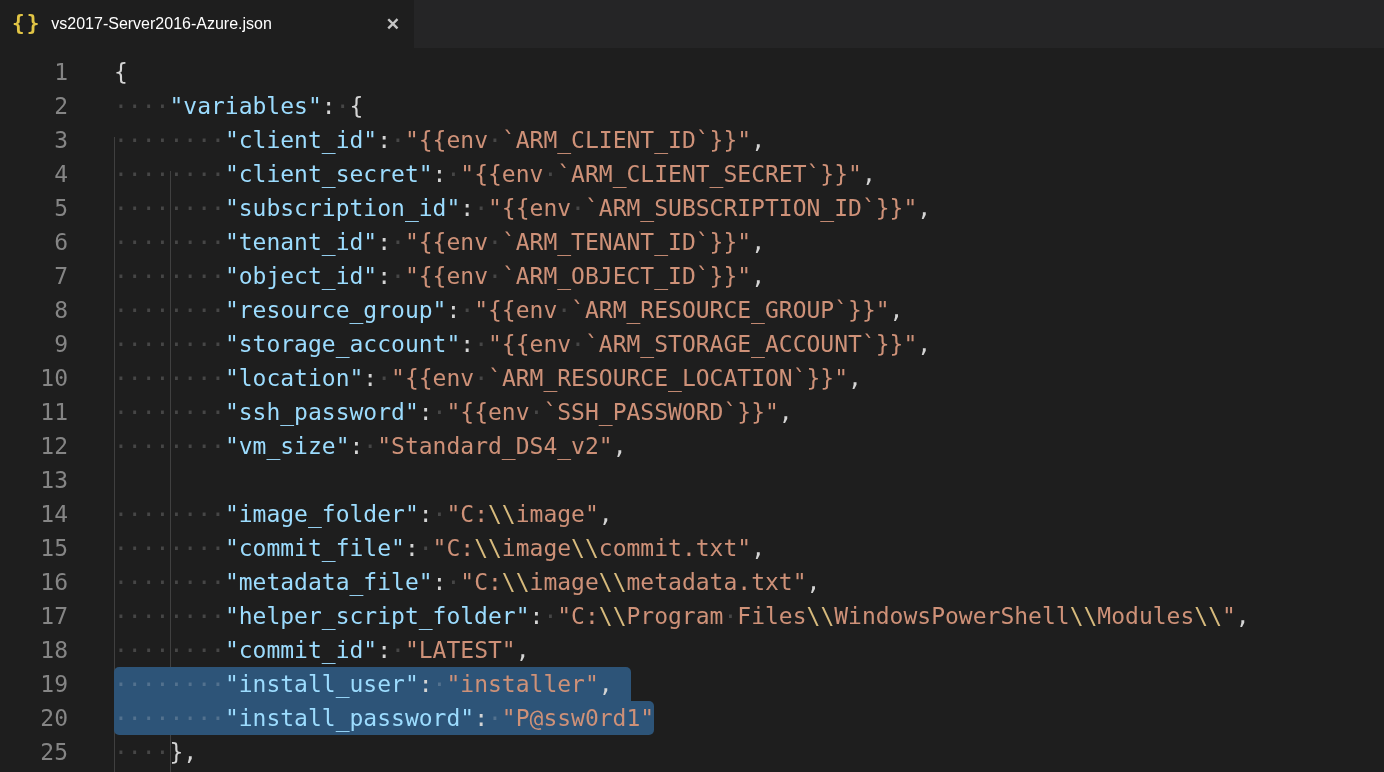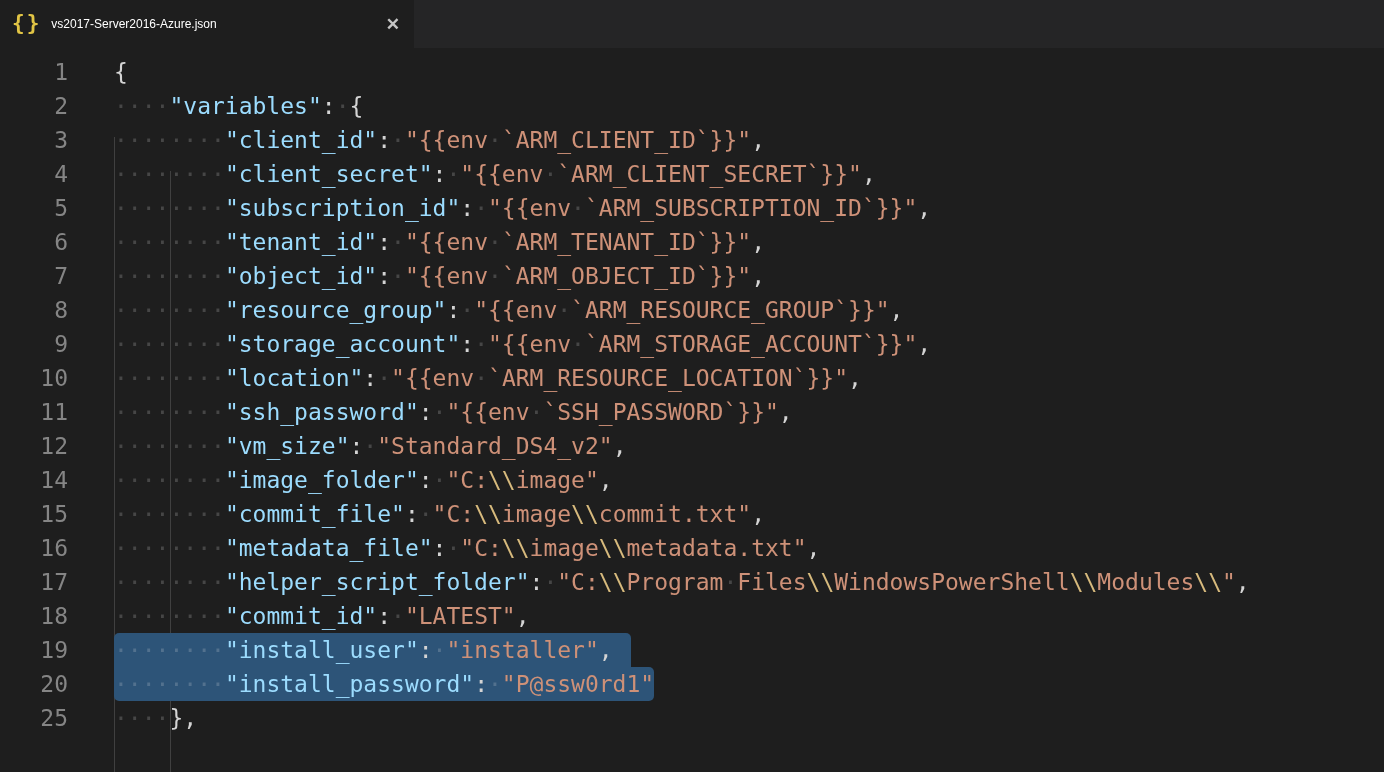--- a/index.html
+++ b/index.html
@@ -16,21 +16,21 @@
     display:flex; align-items:center;
     padding:0 14px 0 12px;
     cursor:pointer;
   }
   .tab-icon {
     font-family:"DejaVu Sans Mono", monospace;
     font-size:21px; font-weight:bold; color:#e2c545;
     letter-spacing:2px; margin-right:10px; margin-top:-2px;
   }
   .tab-label {
-    color:#ffffff; font-size:12px; white-space:nowrap;
+    color:#ffffff; font-size:16px; white-space:nowrap;
     flex:1;
   }
   .tab-close {
     color:#c5c5c5; font-size:17px; font-weight:bold;
     margin-left:12px; cursor:pointer; line-height:1;
   }
 
   
   .editor {
     position:relative; width:100%; height:724px;
@@ -84,20 +84,21 @@
       <div class="line"><span class="ln">3</span><span class="code"><span class="content"><span class="tw">·</span><span class="tw">·</span><span class="tw">·</span><span class="tw">·</span><span class="tw">·</span><span class="tw">·</span><span class="tw">·</span><span class="tw">·</span><span class="tk">"client_id"</span><span class="tp">:</span><span class="tw">·</span><span class="ts">"{{env</span><span class="tw">·</span><span class="ts">`ARM_CLIENT_ID`}}"</span><span class="tp">,</span></span></span></div>
       <div class="line"><span class="ln">4</span><span class="code"><span class="content"><span class="tw">·</span><span class="tw">·</span><span class="tw">·</span><span class="tw">·</span><span class="tw">·</span><span class="tw">·</span><span class="tw">·</span><span class="tw">·</span><span class="tk">"client_secret"</span><span class="tp">:</span><span class="tw">·</span><span class="ts">"{{env</span><span class="tw">·</span><span class="ts">`ARM_CLIENT_SECRET`}}"</span><span class="tp">,</span></span></span></div>
       <div class="line"><span class="ln">5</span><span class="code"><span class="content"><span class="tw">·</span><span class="tw">·</span><span class="tw">·</span><span class="tw">·</span><span class="tw">·</span><span class="tw">·</span><span class="tw">·</span><span class="tw">·</span><span class="tk">"subscription_id"</span><span class="tp">:</span><span class="tw">·</span><span class="ts">"{{env</span><span class="tw">·</span><span class="ts">`ARM_SUBSCRIPTION_ID`}}"</span><span class="tp">,</span></span></span></div>
       <div class="line"><span class="ln">6</span><span class="code"><span class="content"><span class="tw">·</span><span class="tw">·</span><span class="tw">·</span><span class="tw">·</span><span class="tw">·</span><span class="tw">·</span><span class="tw">·</span><span class="tw">·</span><span class="tk">"tenant_id"</span><span class="tp">:</span><span class="tw">·</span><span class="ts">"{{env</span><span class="tw">·</span><span class="ts">`ARM_TENANT_ID`}}"</span><span class="tp">,</span></span></span></div>
       <div class="line"><span class="ln">7</span><span class="code"><span class="content"><span class="tw">·</span><span class="tw">·</span><span class="tw">·</span><span class="tw">·</span><span class="tw">·</span><span class="tw">·</span><span class="tw">·</span><span class="tw">·</span><span class="tk">"object_id"</span><span class="tp">:</span><span class="tw">·</span><span class="ts">"{{env</span><span class="tw">·</span><span class="ts">`ARM_OBJECT_ID`}}"</span><span class="tp">,</span></span></span></div>
       <div class="line"><span class="ln">8</span><span class="code"><span class="content"><span class="tw">·</span><span class="tw">·</span><span class="tw">·</span><span class="tw">·</span><span class="tw">·</span><span class="tw">·</span><span class="tw">·</span><span class="tw">·</span><span class="tk">"resource_group"</span><span class="tp">:</span><span class="tw">·</span><span class="ts">"{{env</span><span class="tw">·</span><span class="ts">`ARM_RESOURCE_GROUP`}}"</span><span class="tp">,</span></span></span></div>
       <div class="line"><span class="ln">9</span><span class="code"><span class="content"><span class="tw">·</span><span class="tw">·</span><span class="tw">·</span><span class="tw">·</span><span class="tw">·</span><span class="tw">·</span><span class="tw">·</span><span class="tw">·</span><span class="tk">"storage_account"</span><span class="tp">:</span><span class="tw">·</span><span class="ts">"{{env</span><span class="tw">·</span><span class="ts">`ARM_STORAGE_ACCOUNT`}}"</span><span class="tp">,</span></span></span></div>
       <div class="line"><span class="ln">10</span><span class="code"><span class="content"><span class="tw">·</span><span class="tw">·</span><span class="tw">·</span><span class="tw">·</span><span class="tw">·</span><span class="tw">·</span><span class="tw">·</span><span class="tw">·</span><span class="tk">"location"</span><span class="tp">:</span><span class="tw">·</span><span class="ts">"{{env</span><span class="tw">·</span><span class="ts">`ARM_RESOURCE_LOCATION`}}"</span><span class="tp">,</span></span></span></div>
       <div class="line"><span class="ln">11</span><span class="code"><span class="content"><span class="tw">·</span><span class="tw">·</span><span class="tw">·</span><span class="tw">·</span><span class="tw">·</span><span class="tw">·</span><span class="tw">·</span><span class="tw">·</span><span class="tk">"ssh_password"</span><span class="tp">:</span><span class="tw">·</span><span class="ts">"{{env</span><span class="tw">·</span><span class="ts">`SSH_PASSWORD`}}"</span><span class="tp">,</span></span></span></div>
       <div class="line"><span class="ln">12</span><span class="code"><span class="content"><span class="tw">·</span><span class="tw">·</span><span class="tw">·</span><span class="tw">·</span><span class="tw">·</span><span class="tw">·</span><span class="tw">·</span><span class="tw">·</span><span class="tk">"vm_size"</span><span class="tp">:</span><span class="tw">·</span><span class="ts">"Standard_DS4_v2"</span><span class="tp">,</span></span></span></div>
+      <div class="line"><span class="ln">13</span><span class="code"><span class="content"></span></span></div>
       <div class="line"><span class="ln">14</span><span class="code"><span class="content"><span class="tw">·</span><span class="tw">·</span><span class="tw">·</span><span class="tw">·</span><span class="tw">·</span><span class="tw">·</span><span class="tw">·</span><span class="tw">·</span><span class="tk">"image_folder"</span><span class="tp">:</span><span class="tw">·</span><span class="ts">"C:</span><span class="te">\\</span><span class="ts">image"</span><span class="tp">,</span></span></span></div>
       <div class="line"><span class="ln">15</span><span class="code"><span class="content"><span class="tw">·</span><span class="tw">·</span><span class="tw">·</span><span class="tw">·</span><span class="tw">·</span><span class="tw">·</span><span class="tw">·</span><span class="tw">·</span><span class="tk">"commit_file"</span><span class="tp">:</span><span class="tw">·</span><span class="ts">"C:</span><span class="te">\\</span><span class="ts">image</span><span class="te">\\</span><span class="ts">commit.txt"</span><span class="tp">,</span></span></span></div>
       <div class="line"><span class="ln">16</span><span class="code"><span class="content"><span class="tw">·</span><span class="tw">·</span><span class="tw">·</span><span class="tw">·</span><span class="tw">·</span><span class="tw">·</span><span class="tw">·</span><span class="tw">·</span><span class="tk">"metadata_file"</span><span class="tp">:</span><span class="tw">·</span><span class="ts">"C:</span><span class="te">\\</span><span class="ts">image</span><span class="te">\\</span><span class="ts">metadata.txt"</span><span class="tp">,</span></span></span></div>
       <div class="line"><span class="ln">17</span><span class="code"><span class="content"><span class="tw">·</span><span class="tw">·</span><span class="tw">·</span><span class="tw">·</span><span class="tw">·</span><span class="tw">·</span><span class="tw">·</span><span class="tw">·</span><span class="tk">"helper_script_folder"</span><span class="tp">:</span><span class="tw">·</span><span class="ts">"C:</span><span class="te">\\</span><span class="ts">Program</span><span class="tw">·</span><span class="ts">Files</span><span class="te">\\</span><span class="ts">WindowsPowerShell</span><span class="te">\\</span><span class="ts">Modules</span><span class="te">\\</span><span class="ts">"</span><span class="tp">,</span></span></span></div>
       <div class="line"><span class="ln">18</span><span class="code"><span class="content"><span class="tw">·</span><span class="tw">·</span><span class="tw">·</span><span class="tw">·</span><span class="tw">·</span><span class="tw">·</span><span class="tw">·</span><span class="tw">·</span><span class="tk">"commit_id"</span><span class="tp">:</span><span class="tw">·</span><span class="ts">"LATEST"</span><span class="tp">,</span></span></span></div>
       <div class="line"><span class="ln">19</span><span class="code"><span class="content sel sel-first sel-nl"><span class="tw">·</span><span class="tw">·</span><span class="tw">·</span><span class="tw">·</span><span class="tw">·</span><span class="tw">·</span><span class="tw">·</span><span class="tw">·</span><span class="tk">"install_user"</span><span class="tp">:</span><span class="tw">·</span><span class="ts">"installer"</span><span class="tp">,</span></span></span></div>
       <div class="line"><span class="ln">20</span><span class="code"><span class="content sel sel-last"><span class="tw">·</span><span class="tw">·</span><span class="tw">·</span><span class="tw">·</span><span class="tw">·</span><span class="tw">·</span><span class="tw">·</span><span class="tw">·</span><span class="tk">"install_password"</span><span class="tp">:</span><span class="tw">·</span><span class="ts">"P@ssw0rd1"</span></span></span></div>
       <div class="line"><span class="ln">25</span><span class="code"><span class="content"><span class="tw">·</span><span class="tw">·</span><span class="tw">·</span><span class="tw">·</span><span class="tp">},</span></span></span></div>
     </div>
 </div>

